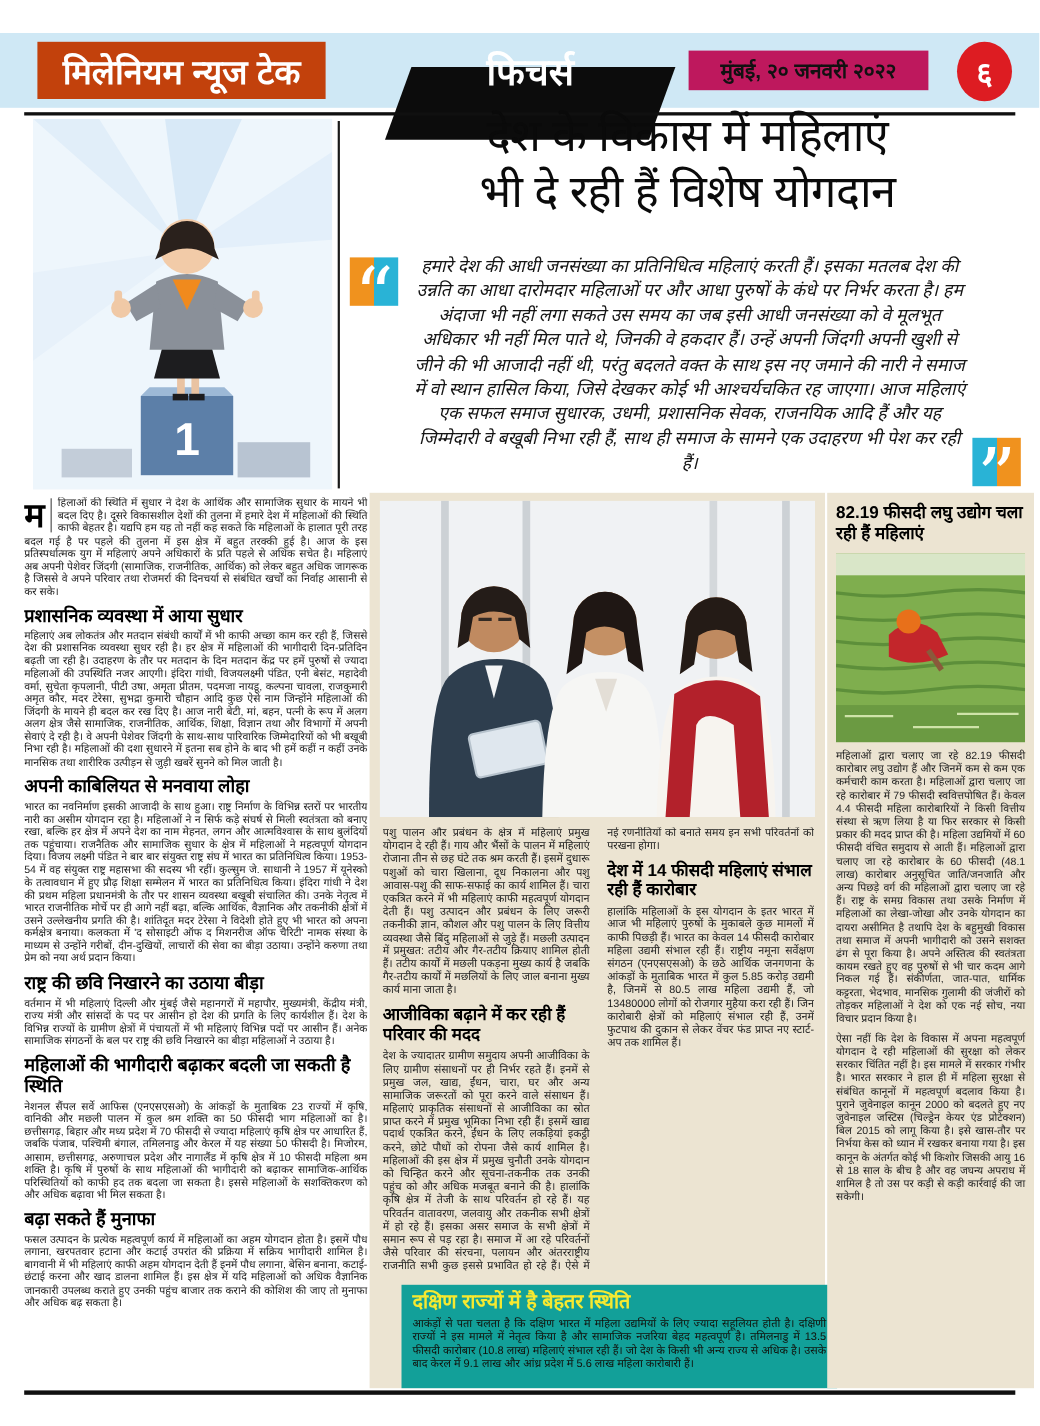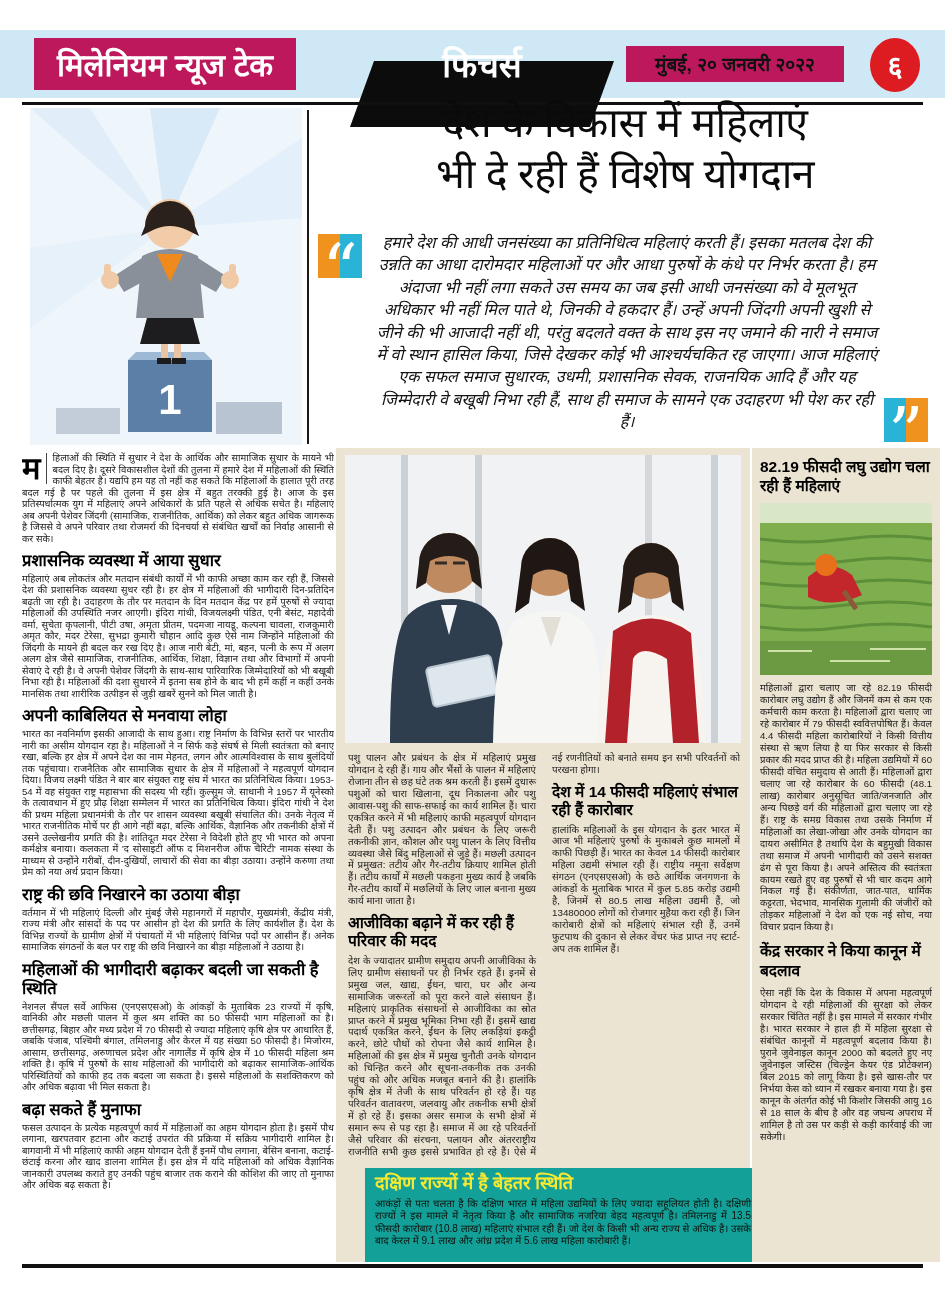--- a/index.html
+++ b/index.html
@@ -1,21 +1,21 @@
 <!DOCTYPE html>
 <html lang="hi"><head>
 <meta charset="utf-8">
 <style>
   * { margin:0; padding:0; box-sizing:border-box; }
   body { background:#ffffff; font-family:"Liberation Sans","DejaVu Sans",sans-serif; }
   .page { position:relative; width:945px; height:1296px; background:#ffffff; overflow:hidden; margin:0 auto; }
 
   
   .topbar { position:absolute; left:0; top:30px; width:945px; height:68px; background:#cfe8f5; }
-  .masthead { position:absolute; left:34px; top:38px; width:262px; height:52px; background:#be185d;
+  .masthead { position:absolute; left:34px; top:38px; width:262px; height:52px; background:#c2410c;
               color:#fff; font-weight:bold; font-size:31px; display:flex; align-items:center; justify-content:center; }
   .features-band { position:absolute; left:362px; top:31px; width:240px; height:66px; background:#0c0c0c;
                    transform:skewX(-20deg); }
   .features-label { position:absolute; left:362px; top:31px; width:240px; height:66px; color:#fff;
                     font-weight:bold; font-size:34px; display:flex; align-items:center; justify-content:center; }
   .dateline { position:absolute; left:626px; top:46px; width:218px; height:36px; background:#be185d;
               display:flex; align-items:center; justify-content:center; font-weight:bold; font-size:19px; color:#111; }
   .pagenum { position:absolute; left:870px; top:38px; width:50px; height:54px; background:#dd1c22; border-radius:50%;
              color:#fff; font-weight:bold; font-size:28px; display:flex; align-items:center; justify-content:center; }
   .header-rule { position:absolute; left:22px; top:102px; width:901px; height:3px; background:#101010; }
@@ -200,19 +200,18 @@
           <line x1="8" y1="148" x2="52" y2="148"></line>
           <line x1="70" y1="158" x2="130" y2="158"></line>
           <line x1="110" y1="146" x2="166" y2="146"></line>
         </g>
         <path d="M48,74 q22,-20 44,-2 l10,20 q-30,14 -54,2 z" fill="#c3262b"></path>
         <circle cx="66" cy="62" r="11" fill="#e8701a"></circle>
         <path d="M84,88 l12,18" stroke="#8a5a3b" stroke-width="5"></path>
       </svg>
     </div>
     <p>महिलाओं द्वारा चलाए जा रहे 82.19 फीसदी कारोबार लघु उद्योग हैं और जिनमें कम से कम एक कर्मचारी काम करता है। महिलाओं द्वारा चलाए जा रहे कारोबार में 79 फीसदी स्ववित्तपोषित हैं। केवल 4.4 फीसदी महिला कारोबारियों ने किसी वित्तीय संस्था से ऋण लिया है या फिर सरकार से किसी प्रकार की मदद प्राप्त की है। महिला उद्यमियों में 60 फीसदी वंचित समुदाय से आती हैं। महिलाओं द्वारा चलाए जा रहे कारोबार के 60 फीसदी (48.1 लाख) कारोबार अनुसूचित जाति/जनजाति और अन्य पिछड़े वर्ग की महिलाओं द्वारा चलाए जा रहे हैं। राष्ट्र के समग्र विकास तथा उसके निर्माण में महिलाओं का लेखा-जोखा और उनके योगदान का दायरा असीमित है तथापि देश के बहुमुखी विकास तथा समाज में अपनी भागीदारी को उसने सशक्त ढंग से पूरा किया है। अपने अस्तित्व की स्वतंत्रता कायम रखते हुए वह पुरुषों से भी चार कदम आगे निकल गई हैं। संकीर्णता, जात-पात, धार्मिक कट्टरता, भेदभाव, मानसिक गुलामी की जंजीरों को तोड़कर महिलाओं ने देश को एक नई सोच, नया विचार प्रदान किया है।</p>
-    <h3 class="law">केंद्र सरकार ने किया कानून में बदलाव</h3>
     <p>ऐसा नहीं कि देश के विकास में अपना महत्वपूर्ण योगदान दे रही महिलाओं की सुरक्षा को लेकर सरकार चिंतित नहीं है। इस मामले में सरकार गंभीर है। भारत सरकार ने हाल ही में महिला सुरक्षा से संबंधित कानूनों में महत्वपूर्ण बदलाव किया है। पुराने जुवेनाइल कानून 2000 को बदलते हुए नए जुवेनाइल जस्टिस (चिल्ड्रेन केयर एंड प्रोटेक्शन) बिल 2015 को लागू किया है। इसे खास-तौर पर निर्भया केस को ध्यान में रखकर बनाया गया है। इस कानून के अंतर्गत कोई भी किशोर जिसकी आयु 16 से 18 साल के बीच है और वह जघन्य अपराध में शामिल है तो उस पर कड़ी से कड़ी कार्रवाई की जा सकेगी।</p>
   </div>
 
   <div class="bottom-rule"></div>
 
 </div>
 
 </body></html>

